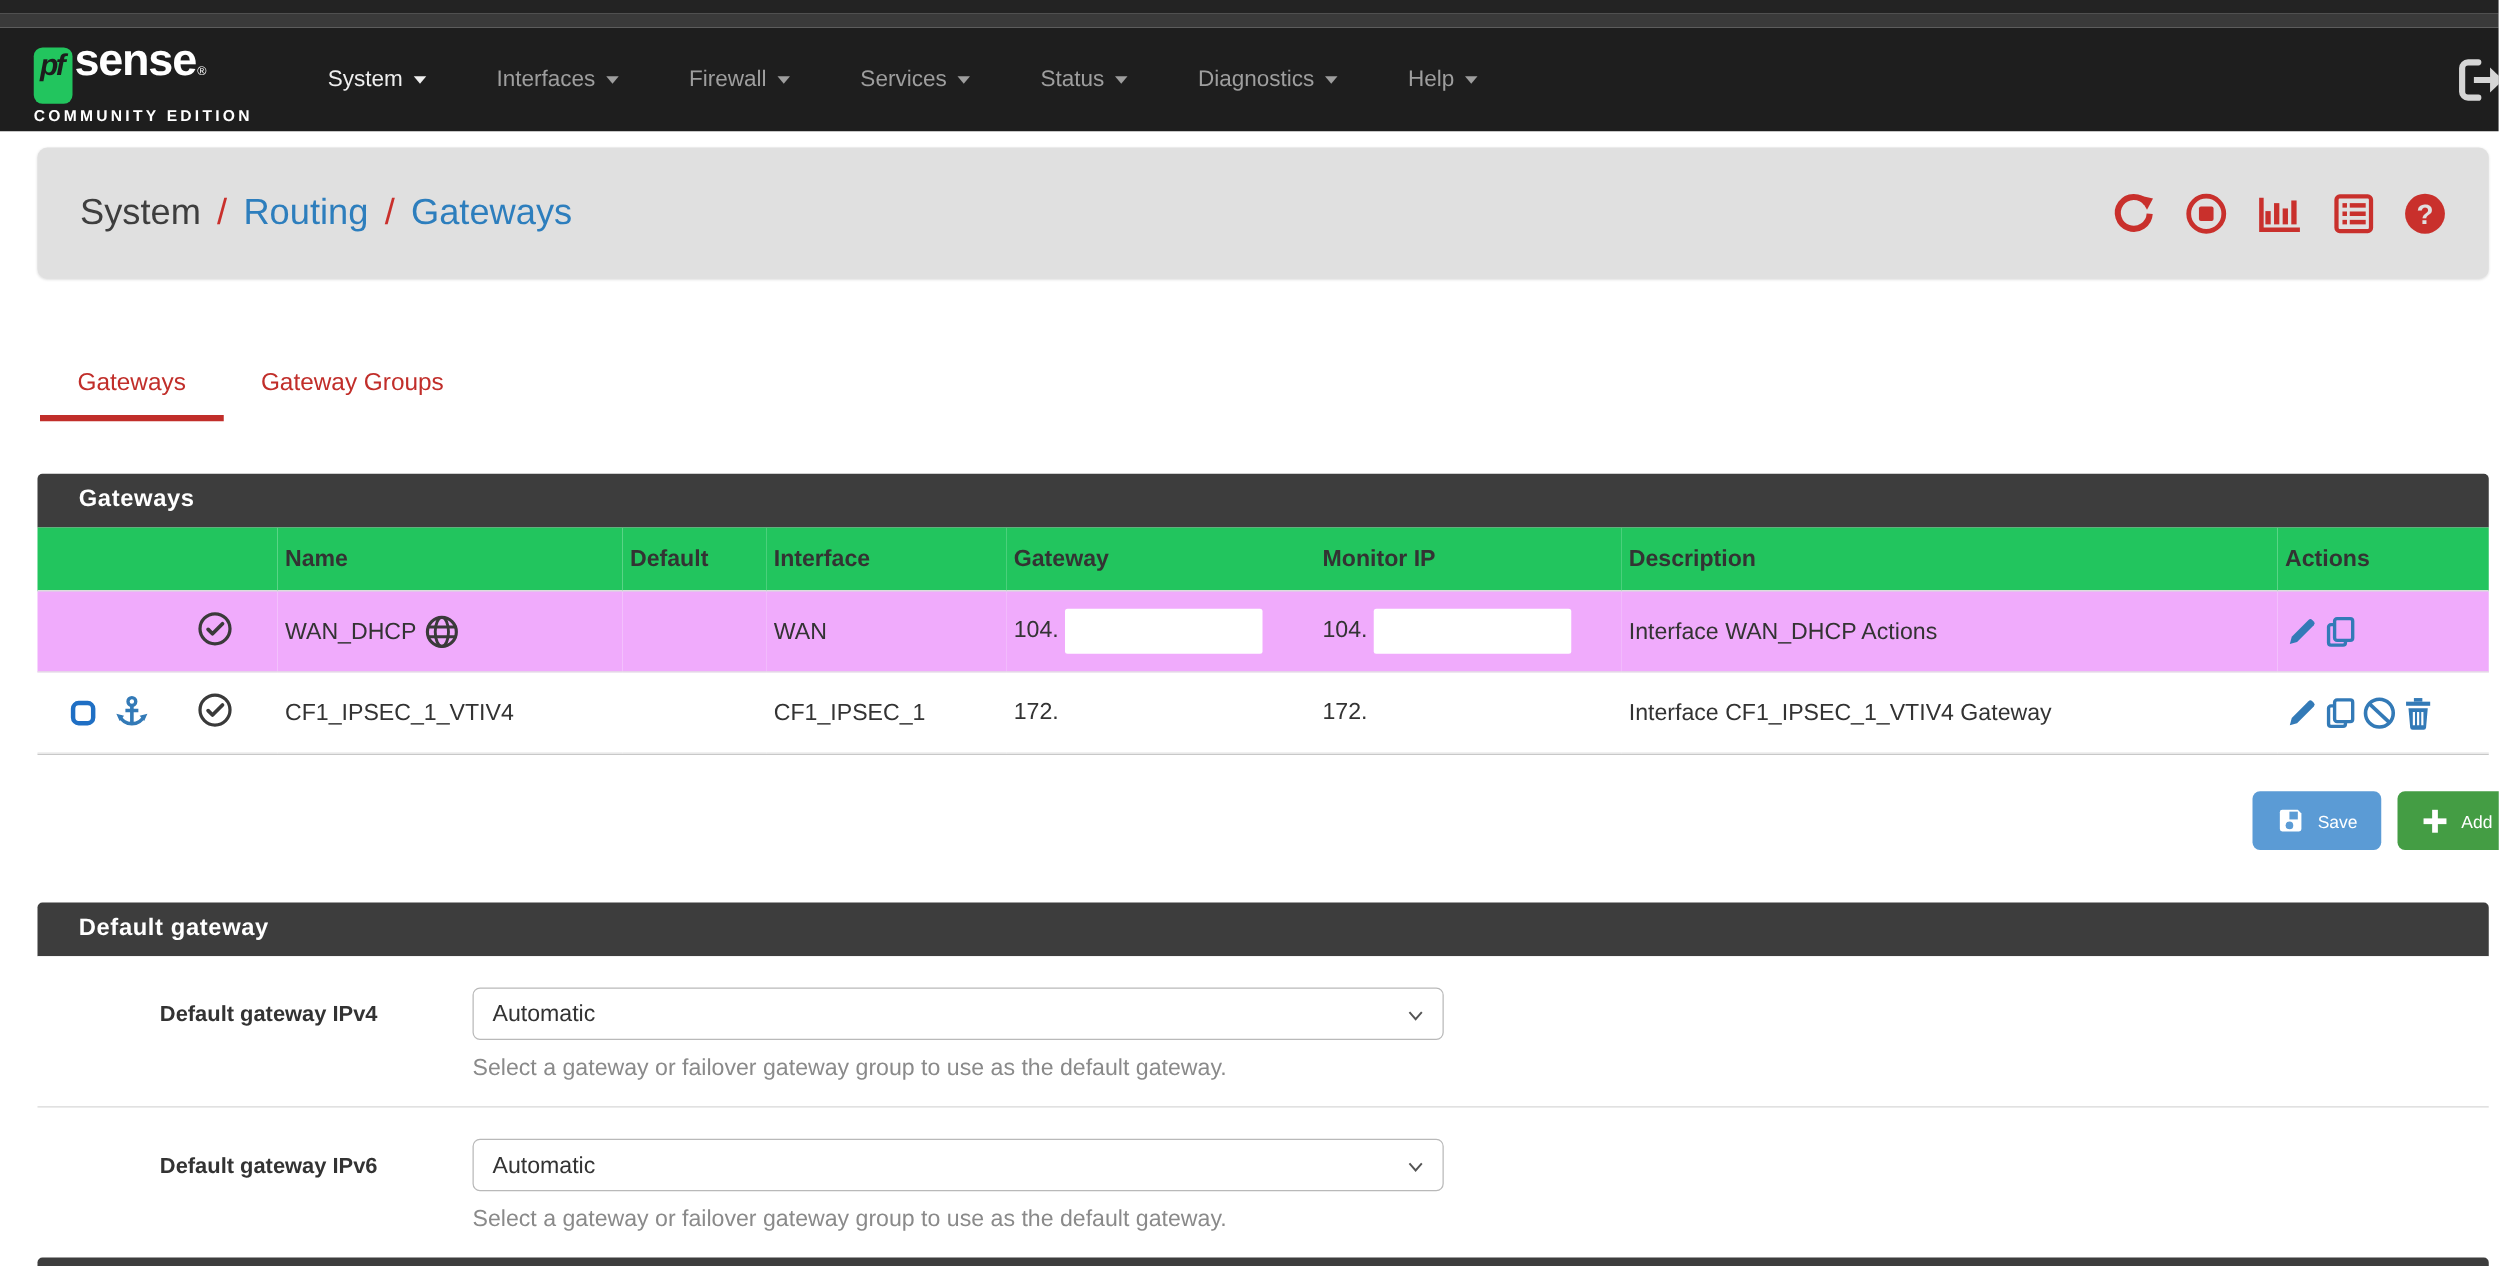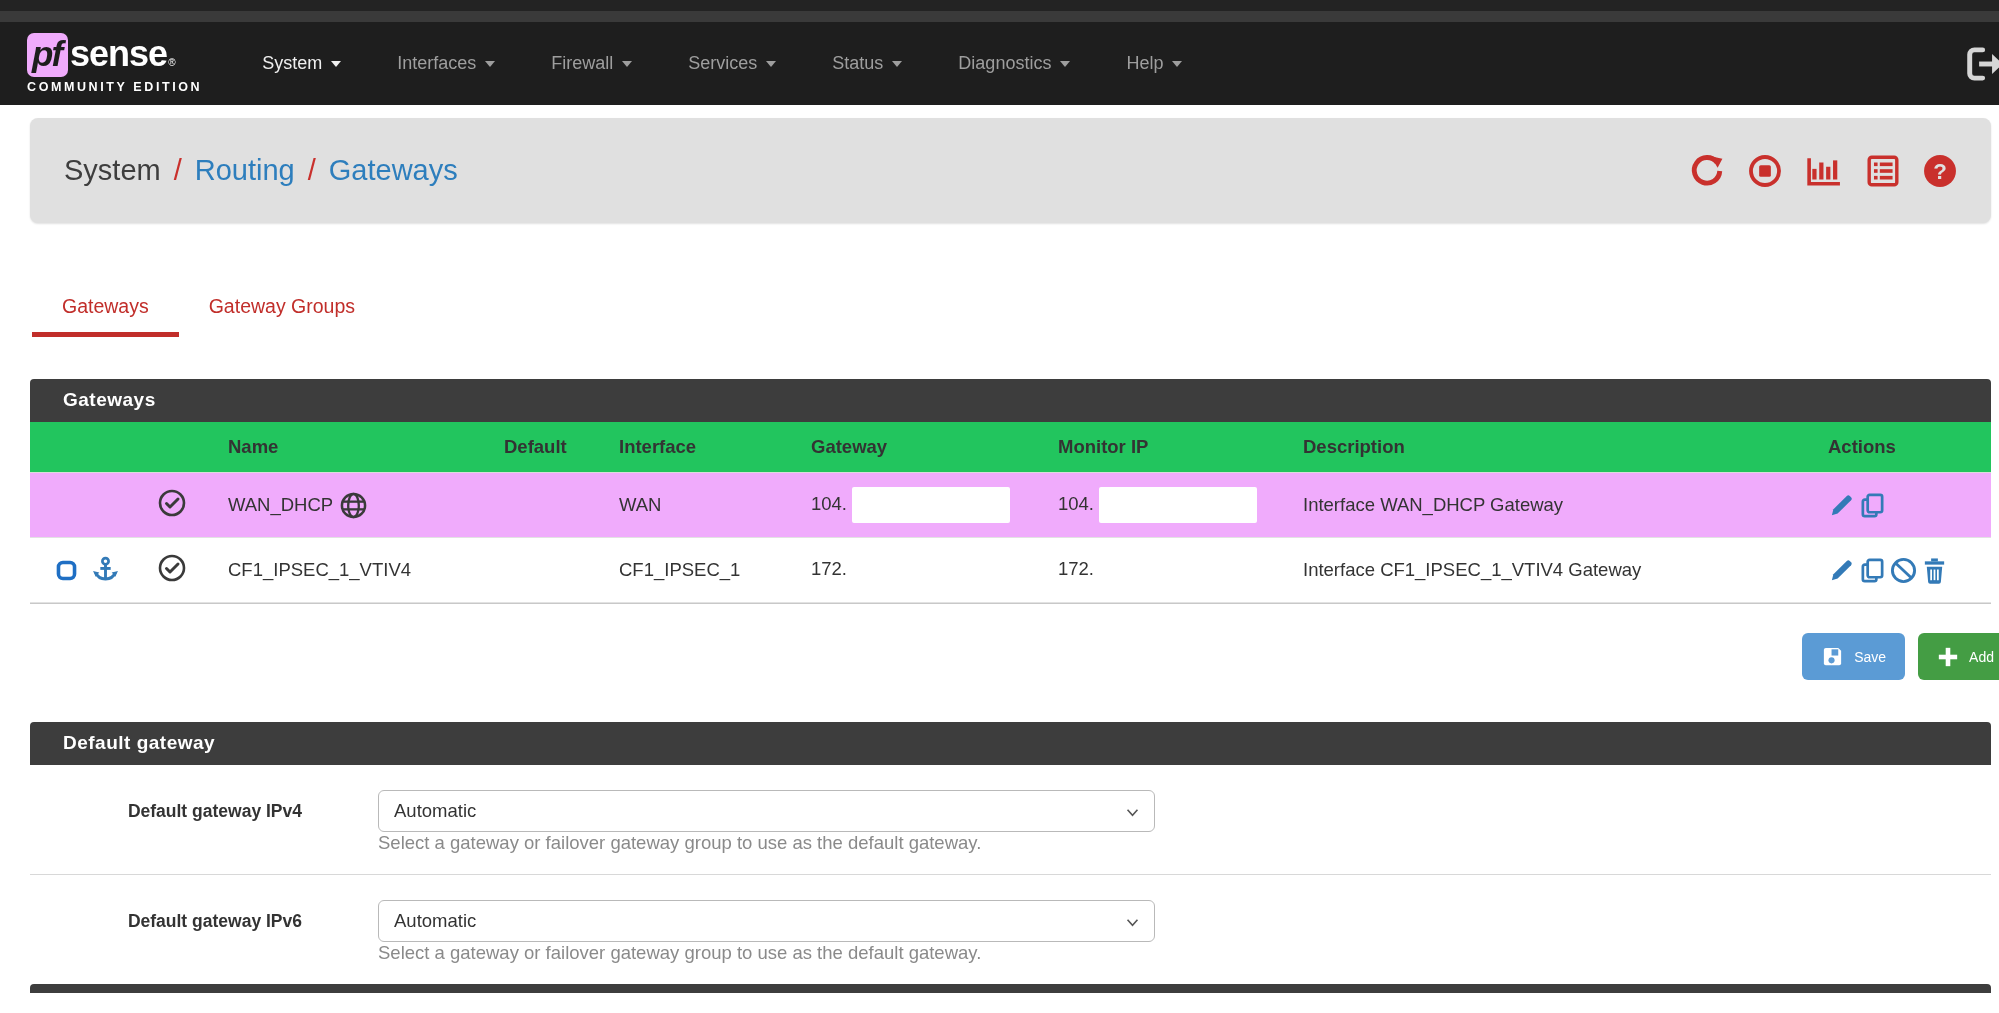--- a/index.html
+++ b/index.html
@@ -5,22 +5,22 @@
   * { box-sizing: border-box; margin: 0; padding: 0; }
   html, body { width: 1999px; height: 1013px; overflow: hidden; background: #fff;
     font-family: "Liberation Sans", "DejaVu Sans", sans-serif; color: #333; }
 
   
   .strip-black { height: 11px; background: #232323; }
   .strip-gray  { height: 11px; background: #3a3a3a; }
   .navbar { height: 83px; background: #1e1e1e; display: flex; align-items: center; }
   .brand { margin-left: 27px; display: flex; flex-direction: column; }
   .brand-top { display: flex; align-items: baseline; }
-  .pf-box { background: #f0abfc; border-radius: 7px; padding: 1px 7px 3px 5px;
-    font-style: italic; font-weight: 900; font-size: 35px; color: #1d1d1d; letter-spacing: -2px; }
+  .pf-box { background: #22c55e; border-radius: 7px; padding: 1px 7px 16px 5px;
+    font-style: italic; font-weight: 900; font-size: 24px; color: #1d1d1d; letter-spacing: -2px; }
   .sense { color: #fff; font-weight: 900; font-size: 36px; letter-spacing: -1px; margin-left: 2px; }
   .reg { color: #fff; font-size: 10px; margin-left: 1px; }
   .tagline { color: #fff; font-size: 12.5px; font-weight: bold; letter-spacing: 2.6px; margin-top: 3px; }
   .nav-menu { display: flex; list-style: none; margin-left: 32px; }
   .nav-item { display: flex; align-items: center; gap: 9px; padding: 0 28px; height: 83px;
     font-size: 18px; color: #9e9e9e; cursor: pointer; }
   .nav-item.active { color: #efefef; }
   .caret { width: 0; height: 0; border-left: 5.5px solid transparent;
     border-right: 5.5px solid transparent; border-top: 6.5px solid currentColor; display: inline-block; }
   .nav-spacer { flex: 1; }
@@ -76,21 +76,21 @@
   .dg-body { background: #fff; }
   .dg-row { display: flex; padding: 25px 0 20px; }
   .dg-row.divided { border-bottom: 1px solid #d8d8d8; }
   .dg-label { width: 272px; text-align: right; font-weight: bold; font-size: 17.5px;
     padding-top: 11px; color: #333; }
   .dg-field { margin-left: 76px; }
   .select { position: relative; width: 777px; height: 42px; background: #fff;
     border: 1px solid #b9b9b9; border-radius: 6px; display: flex; align-items: center;
     padding: 0 40px 0 15px; font-size: 18.5px; color: #333; cursor: pointer; }
   .select .chev { position: absolute; right: 13px; top: 13px; color: #555; }
-  .dg-help { font-size: 18.5px; color: #8a8a8a; }
+  .dg-help { margin-top: 11px; font-size: 18.5px; color: #8a8a8a; }
 
   .bottom-bar { margin: 0 8px 0 30px; height: 9px; background: #3d3d3d; border-radius: 4px 4px 0 0; }
 </style>
 </head>
 <body>
 
 <div class="strip-black"></div>
 <div class="strip-gray"></div>
 
 <nav class="navbar">
@@ -236,21 +236,21 @@
               <ellipse cx="14" cy="14" rx="5.5" ry="12" fill="none" stroke="#3a3a3a" stroke-width="2.4"></ellipse>
               <line x1="2" y1="10" x2="26" y2="10" stroke="#3a3a3a" stroke-width="2.4"></line>
               <line x1="2" y1="18" x2="26" y2="18" stroke="#3a3a3a" stroke-width="2.4"></line>
             </svg>
           </span>
         </td>
         <td></td>
         <td>WAN</td>
         <td><span>104.</span><span class="redact"></span></td>
         <td><span>104.</span><span class="redact"></span></td>
-        <td>Interface WAN_DHCP Gateway</td>
+        <td>Interface WAN_DHCP Actions</td>
         <td>
           <span class="actions">
             <svg width="27" height="27" viewBox="0 0 28 28">
               <path d="M4 24 l1.6-6 L19.5 4.1 a2.2 2.2 0 0 1 3.1 0 l1.3 1.3 a2.2 2.2 0 0 1 0 3.1 L10 22.4 4 24 z" fill="currentColor"></path>
             </svg>
             <svg width="27" height="27" viewBox="0 0 28 28">
               <rect x="9" y="3" width="15" height="18" rx="2" fill="none" stroke="currentColor" stroke-width="2.8"></rect>
               <path d="M9 8 H6 a2 2 0 0 0 -2 2 v13 a2 2 0 0 0 2 2 h10 a2 2 0 0 0 2 -2 v-2" fill="none" stroke="currentColor" stroke-width="2.8"></path>
             </svg>
           </span>

